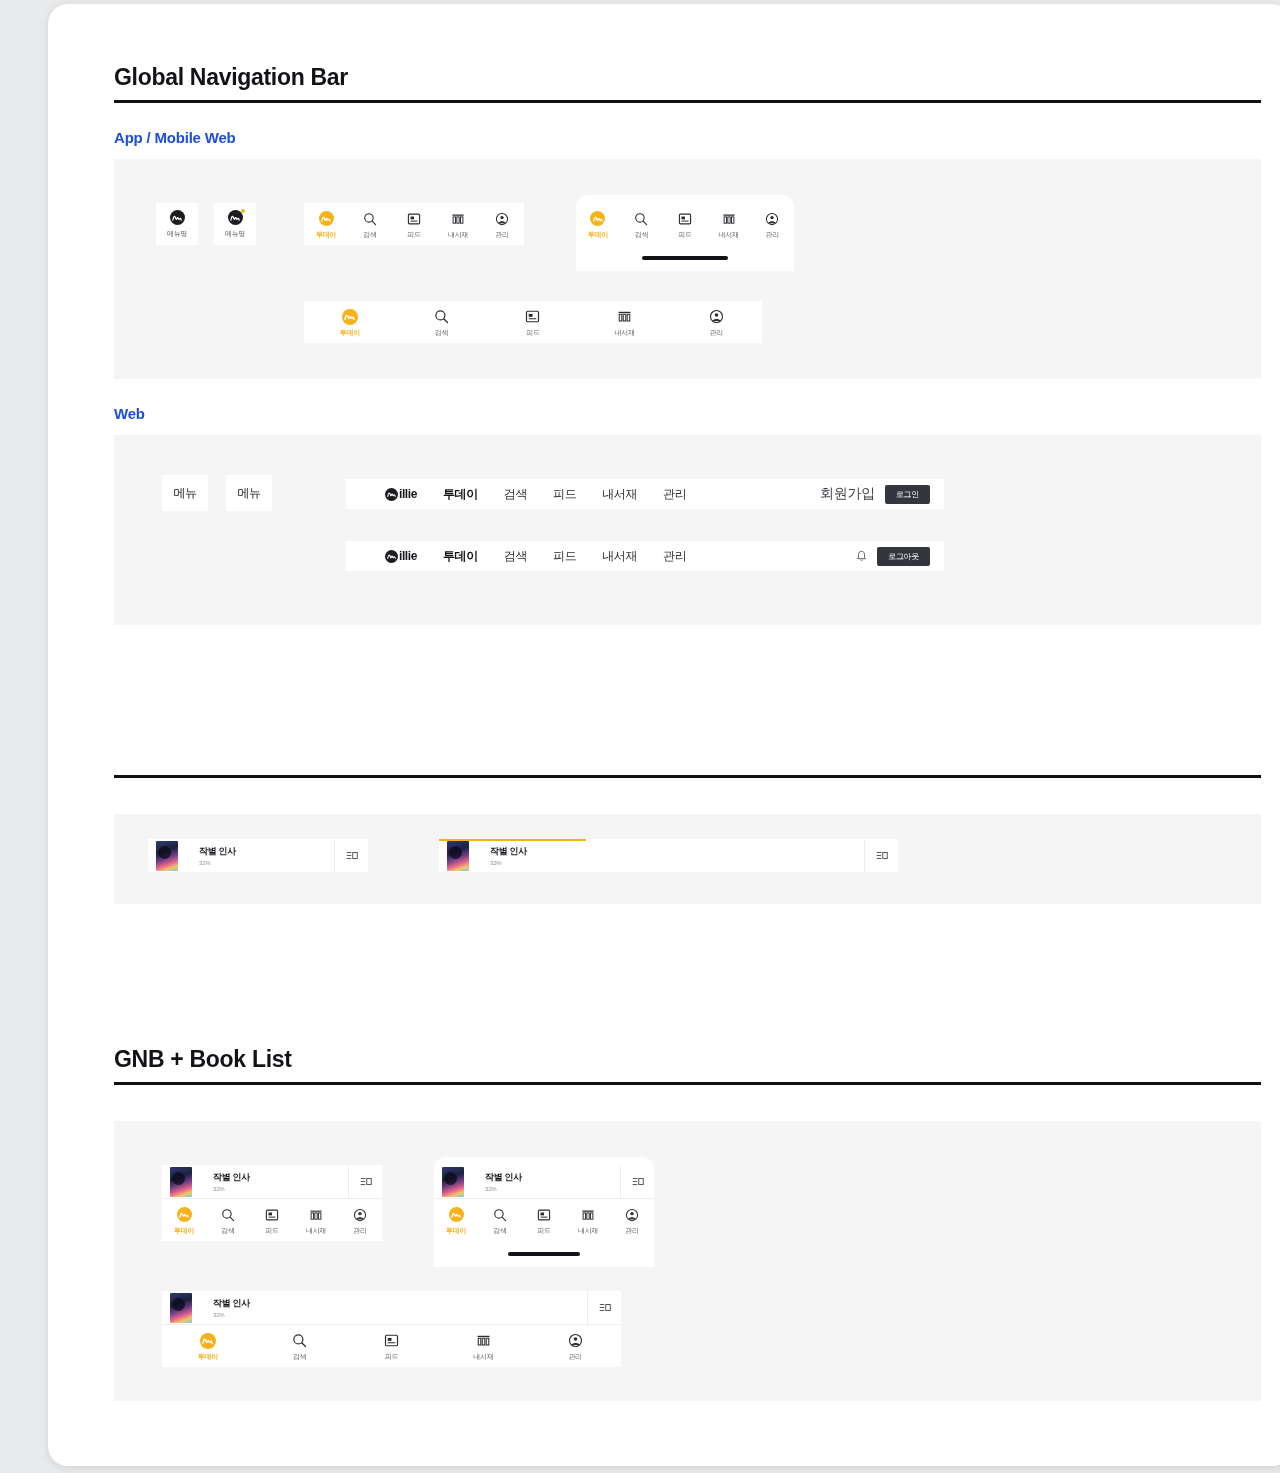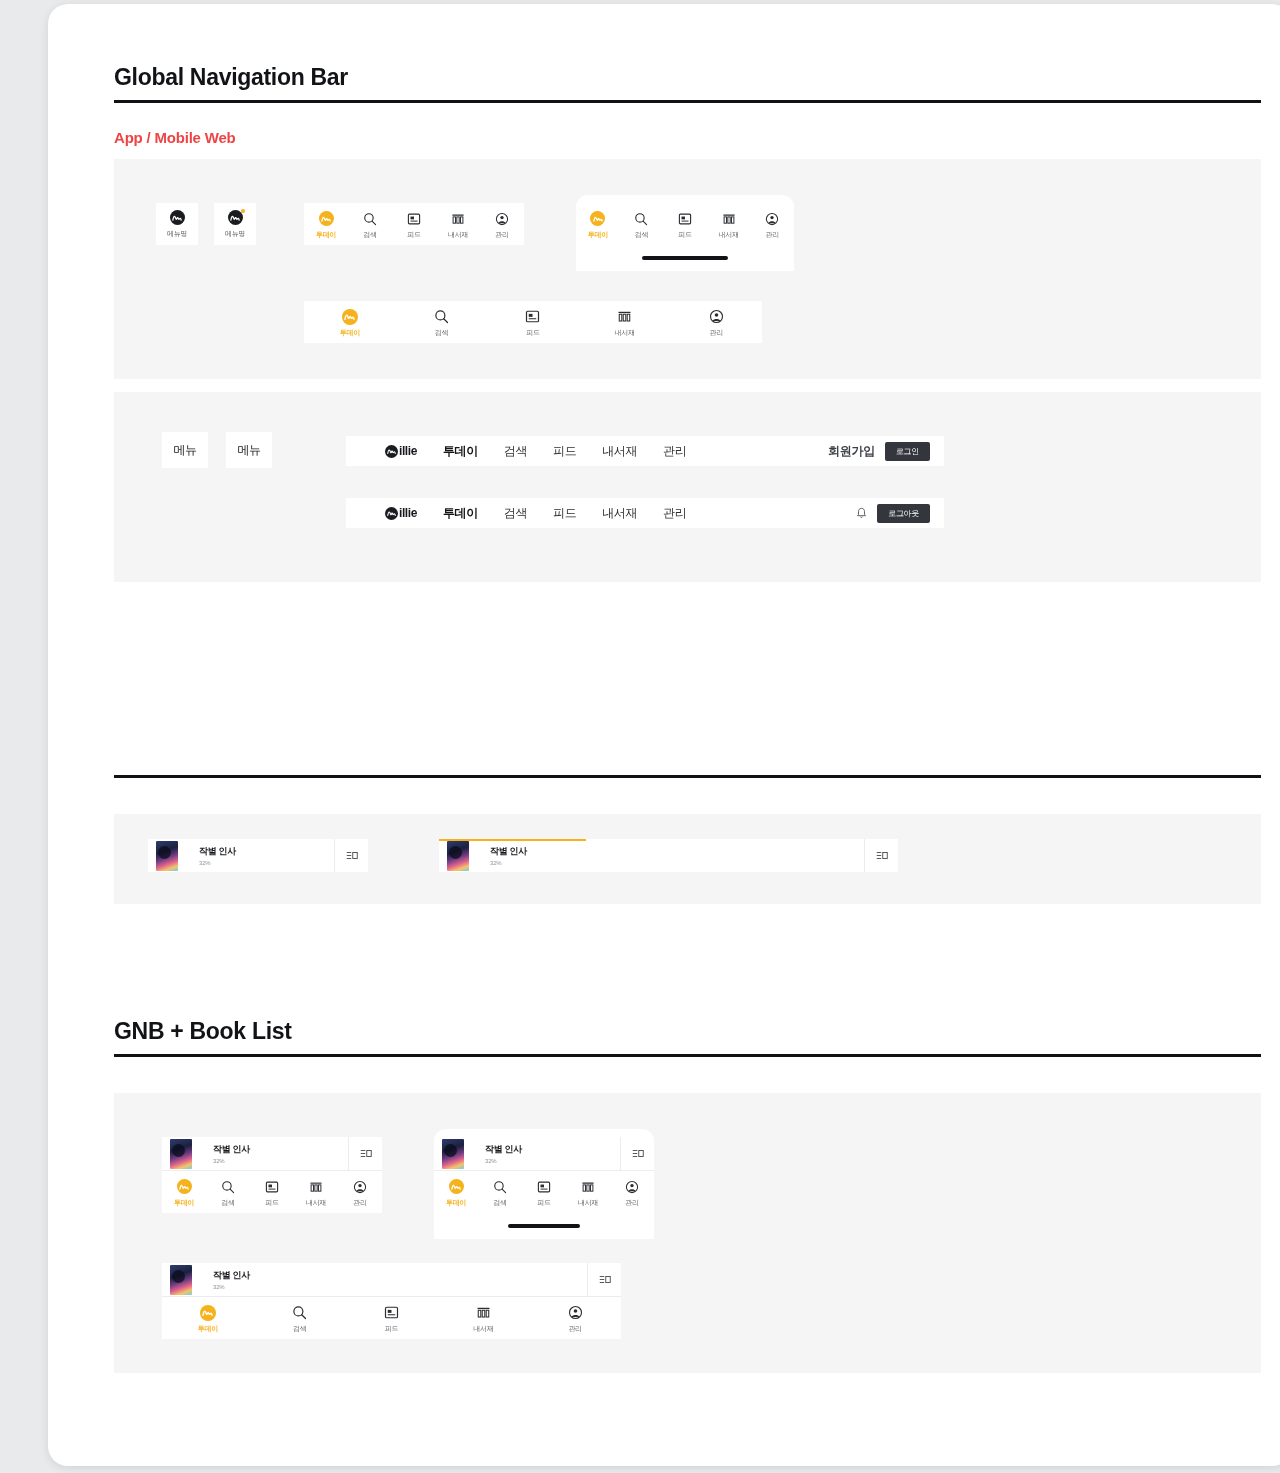--- a/index.html
+++ b/index.html
@@ -20,21 +20,21 @@
   }
 
   
   .section { position: absolute; left: 66px; width: 1147px; }
   .sec-title {
     font-size: 23px; font-weight: bold; color: #111316;
     letter-spacing: -0.3px; line-height: 30px;
   }
   .sec-rule { height: 3px; background: #101215; margin-top: 8px; }
   .sub-label {
-    font-size: 15px; color: #ef4444; font-weight: bold;
+    font-size: 15px; color: #1d4ed8; font-weight: bold;
     letter-spacing: -0.2px; margin-top: 26px;
   }
   .canvas { background: #f5f5f6; margin-top: 13px; position: relative; }
 
   
   .mlogo {
     border-radius: 50%; background: #1a1c20;
     display: flex; align-items: center; justify-content: center;
     color: #ffffff; position: relative;
   }
@@ -88,21 +88,21 @@
     letter-spacing: -0.4px; margin-right: 26px; padding-left: 25px;
   }
   .webbar .brand .mlogo { width: 13px; height: 13px; margin-right: 1px; }
   .webnav { display: flex; align-items: center; gap: 26px; }
   .webnav .item {
     font-size: 12px; color: #2b2d31; letter-spacing: -0.4px; white-space: nowrap;
   }
   .webnav .item.strong { font-weight: bold; color: #111316; }
   .webbar .spacer { flex: 1 1 auto; }
   .web-right { display: flex; align-items: center; gap: 10px; }
-  .link-small { font-size: 12px; color: #3c3f45; letter-spacing: -0.3px; font-weight: bold; }
+  .link-small { font-size: 14px; color: #3c3f45; letter-spacing: -0.3px; }
   .btn-dark {
     background: #33363c; color: #ffffff; font-size: 8px;
     padding: 4px 11px; border-radius: 2px; letter-spacing: -0.3px;
     white-space: nowrap;
   }
   .menubtn {
     background: #ffffff; font-size: 12px; font-weight: normal; color: #16181c;
     letter-spacing: -0.4px; display: flex; align-items: center;
     justify-content: center; width: 46px; height: 36px;
   }
@@ -331,20 +331,21 @@
                 <circle cx="10" cy="10" r="8" stroke="#2b2d31" stroke-width="1.5" fill="none"></circle>
                 <circle cx="10" cy="8" r="2.4" fill="#2b2d31"></circle>
                 <path d="M5 16 C6 12.5,14 12.5,15 16" fill="#2b2d31"></path>
               </svg>
           </div>
           <div class="tlabel">관리</div>
         </div>
       </div>
     </div>
 
+    <div class="sub-label">Web</div>
 
     <div class="canvas" style="height:190px;">
 
       <div style="position:absolute;left:48px;top:40px;display:flex;gap:18px;">
         <div class="menubtn">메뉴</div>
         <div class="menubtn">메뉴</div>
       </div>
 
       <div class="webbar" style="position:absolute;left:232px;top:44px;width:598px;">
         <div class="brand">
@@ -436,21 +437,21 @@
               <line x1="1" y1="3" x2="7" y2="3" stroke="#45484e" stroke-width="1.2"></line>
               <line x1="1" y1="7" x2="7" y2="7" stroke="#45484e" stroke-width="1.2"></line>
               <line x1="1" y1="11" x2="7" y2="11" stroke="#45484e" stroke-width="1.2"></line>
               <rect x="9" y="3" width="6" height="8" stroke="#45484e" stroke-width="1.2" fill="none"></rect>
             </svg>
         </div>
       </div>
     </div>
   </div>
 
-  <div class="section" style="top:1012px;">
+  <div class="section" style="top:1040px;">
     <div class="sec-title">GNB + Book List</div>
     <div class="sec-rule"></div>
 
     <div class="canvas" style="height:280px;margin-top:36px;">
 
       <div style="position:absolute;left:48px;top:44px;width:220px;">
         <div class="bookrow" style="height:33px;">
           <div class="book-left">
             <div class="cover"></div>
             <div class="book-meta">

